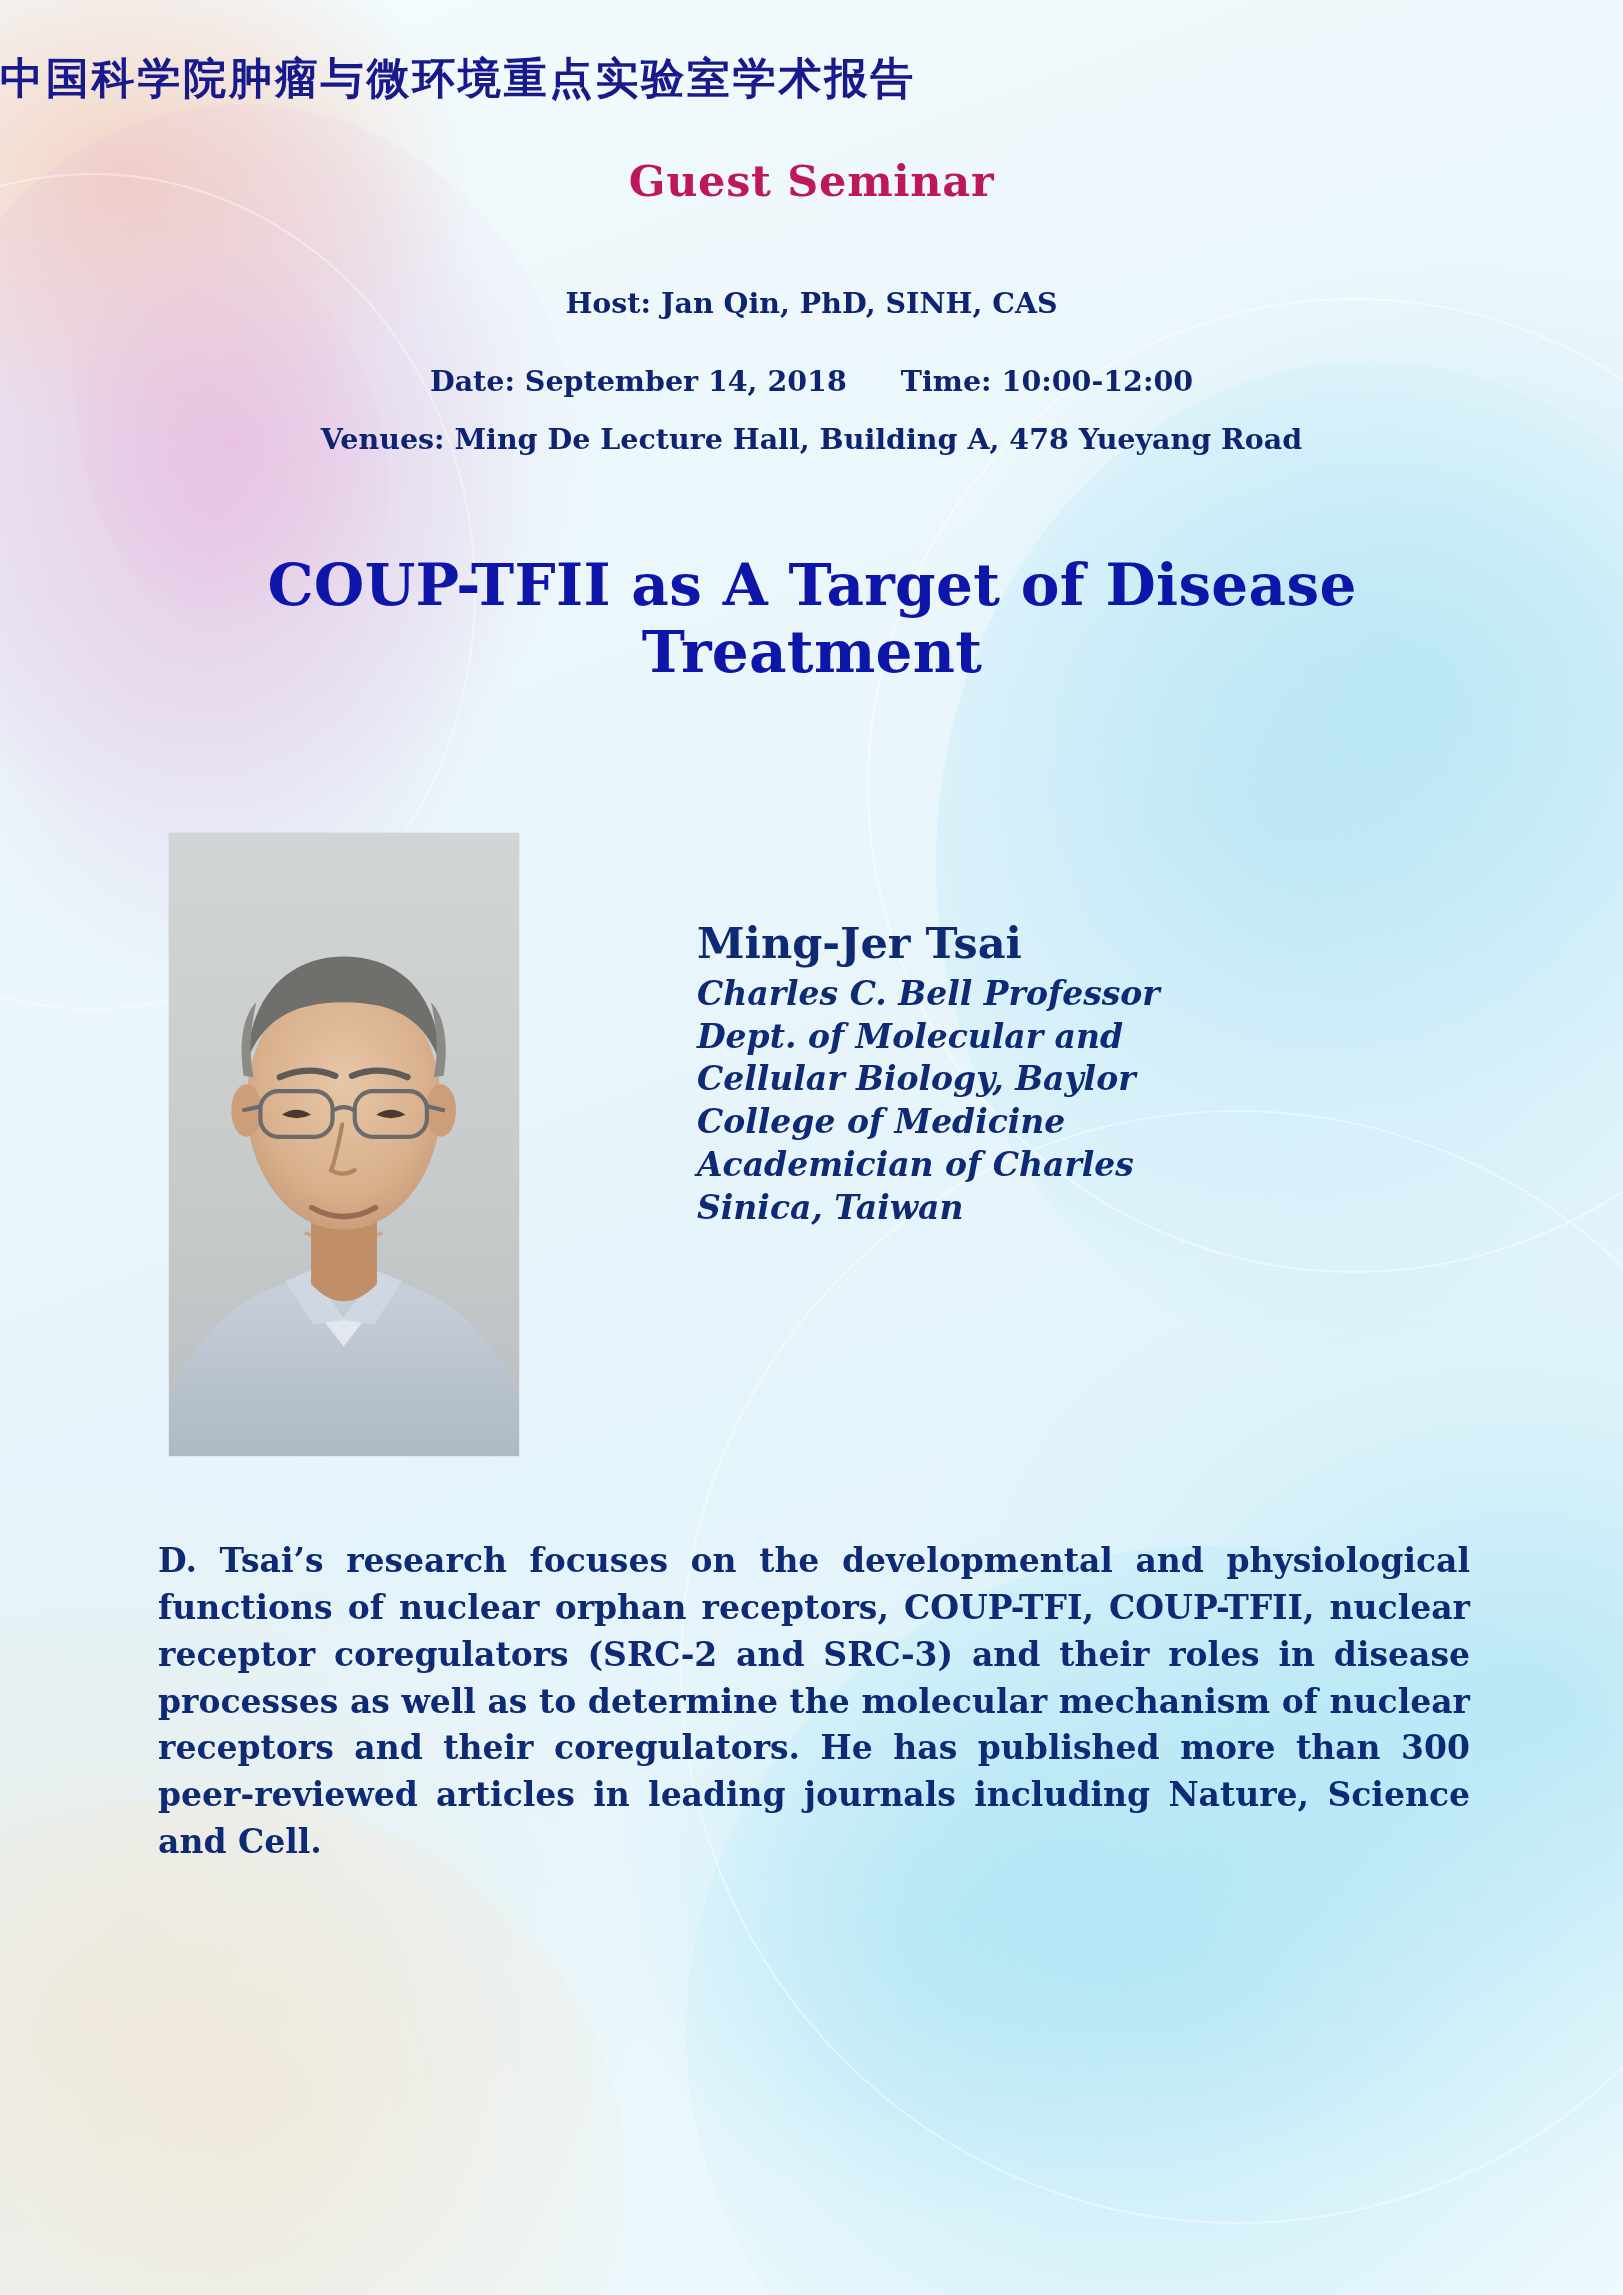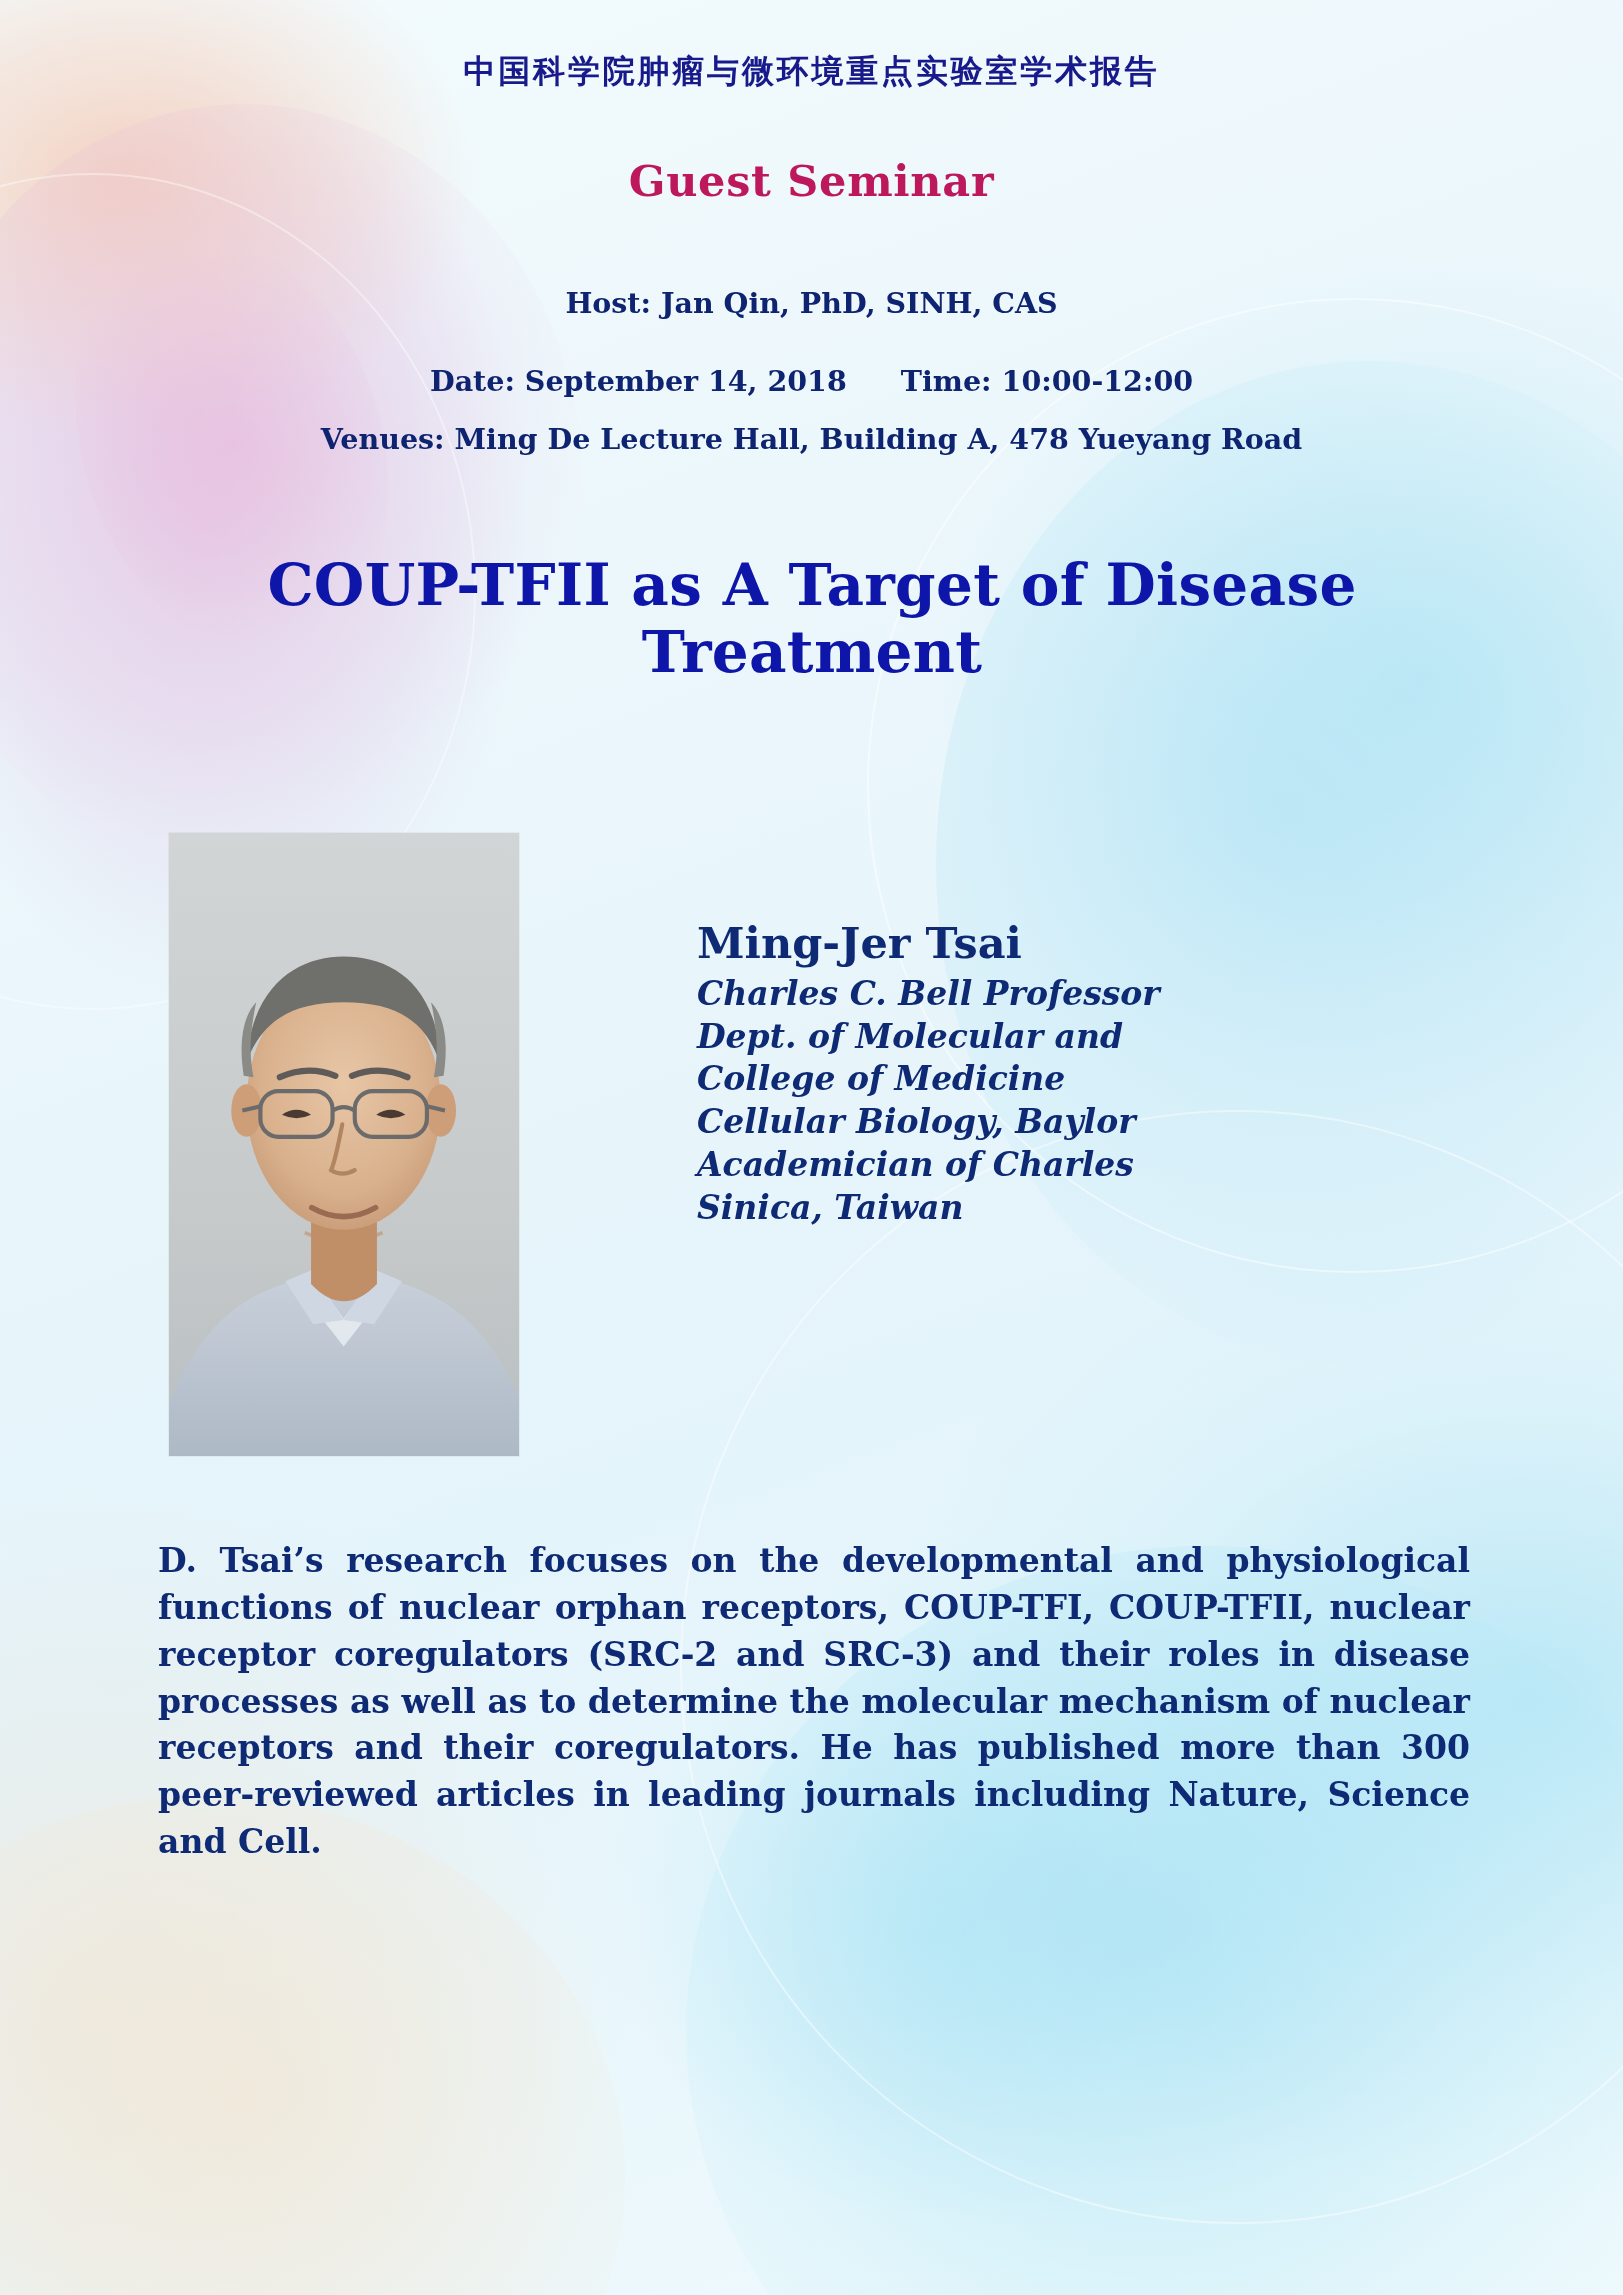--- a/index.html
+++ b/index.html
@@ -81,24 +81,23 @@
     width: 1623px;
     height: 2295px;
     z-index: 2;
   }
 
   .cn-title {
     position: absolute;
     top: 50px;
     left: 0;
     width: 100%;
-    text-align: center;
-    font-family: "DejaVu Serif", serif;
-    font-weight: bold;
-    font-size: 32px;
+    font-family: "DejaVu Serif", serif;
+    font-weight: bold;
+    font-size: 43px;
     letter-spacing: 2.8px;
     color: #181a8c;
     white-space: nowrap;
   }
 
   .guest-seminar {
     position: absolute;
     top: 156px;
     left: 0;
     width: 100%;
@@ -298,22 +297,22 @@
 
       <path d="M196 576 q 56 26 112 0" stroke="#c0906b" stroke-width="5" fill="none" opacity="0.6"></path>
     </svg>
   </div>
 
   <div class="speaker-block">
     <div class="speaker-name">Ming-Jer Tsai</div>
     <div class="speaker-aff">
       <div>Charles C. Bell Professor</div>
       <div>Dept. of Molecular and</div>
+      <div>Cellular Biology, Baylor</div>
       <div>College of Medicine</div>
-      <div>Cellular Biology, Baylor</div>
       <div>Academician of Charles</div>
       <div>Sinica, Taiwan</div>
     </div>
   </div>
 
   <div class="bio">
     <p>D. Tsai’s research focuses on the developmental and physiological functions of nuclear orphan receptors, COUP-TFI, COUP-TFII, nuclear receptor coregulators (SRC-2 and SRC-3) and their roles in disease processes as well as to determine the molecular mechanism of nuclear receptors and their coregulators. He has published more than 300 peer-reviewed articles in leading journals including Nature, Science and Cell.</p>
   </div>
 
 </div>

